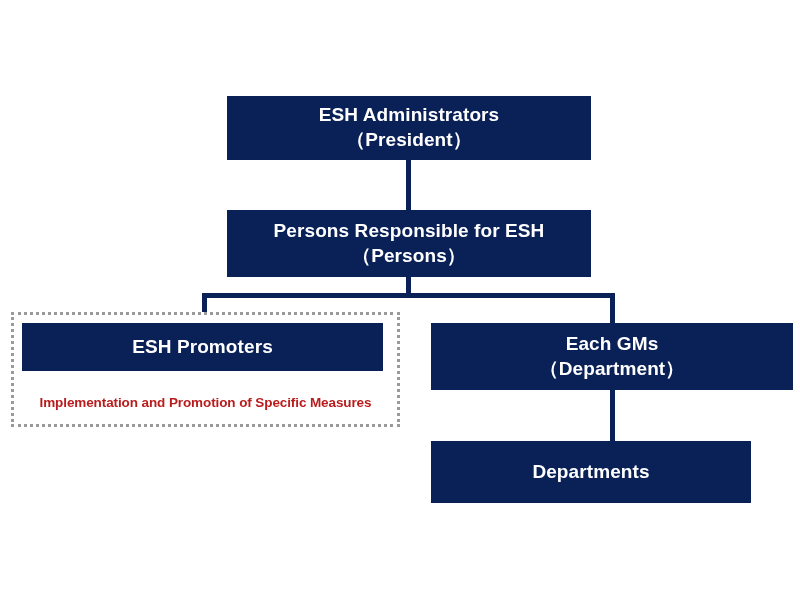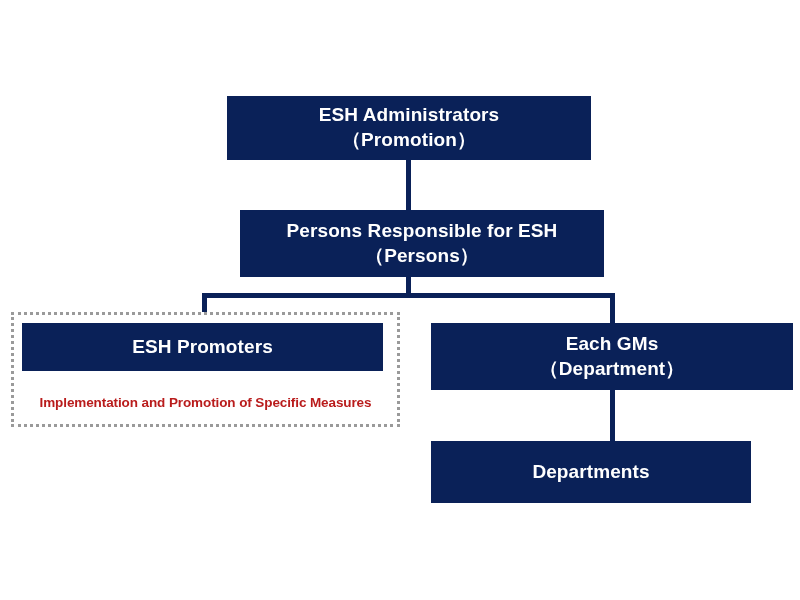--- a/index.html
+++ b/index.html
@@ -32,21 +32,21 @@
     font-weight: bold;
     line-height: 1.30;
     letter-spacing: 0.1px;
     box-sizing: border-box;
     padding: 2px 20px;
   }
   .node .line1 { display: block; white-space: nowrap; }
   .node .line2 { display: block; white-space: nowrap; }
 
   #node-admin   { left: 227px; top: 96px;  width: 364px; height: 64px; font-size: 19px; }
-  #node-persons { left: 227px; top: 210px; width: 364px; height: 67px; font-size: 19px; margin-left: 13px; }
+  #node-persons { left: 227px; top: 210px; width: 364px; height: 67px; font-size: 19px; }
   #node-promoters { left: 11px; top: 11px; width: 361px; height: 67px; font-size: 19px; }
   #node-gms     { left: 431px; top: 323px; width: 362px; height: 67px; font-size: 19px; }
   #node-depts   { left: 431px; top: 441px; width: 320px; height: 62px; font-size: 19px; }
 
   
   #group-promoters {
     position: absolute;
     left: 11px;
     top: 312px;
     width: 389px;
@@ -86,21 +86,21 @@
   #conn-right-drop    { left: 610px; top: 293px; width: 5px;   height: 30px; }
   #conn-gms-depts     { left: 610px; top: 390px; width: 5px;   height: 51px; }
 </style>
 </head>
 <body>
 
 <div id="chart-canvas">
 
   <div class="node" id="node-admin">
     <span class="line1">ESH Administrators</span>
-    <span class="line2">（Promotion）</span>
+    <span class="line2">（President）</span>
   </div>
 
   <div class="conn" id="conn-admin-persons"></div>
 
   <div class="node" id="node-persons">
     <span class="line1">Persons Responsible for ESH</span>
     <span class="line2">（Persons）</span>
   </div>
 
   <div class="conn" id="conn-persons-down"></div>

